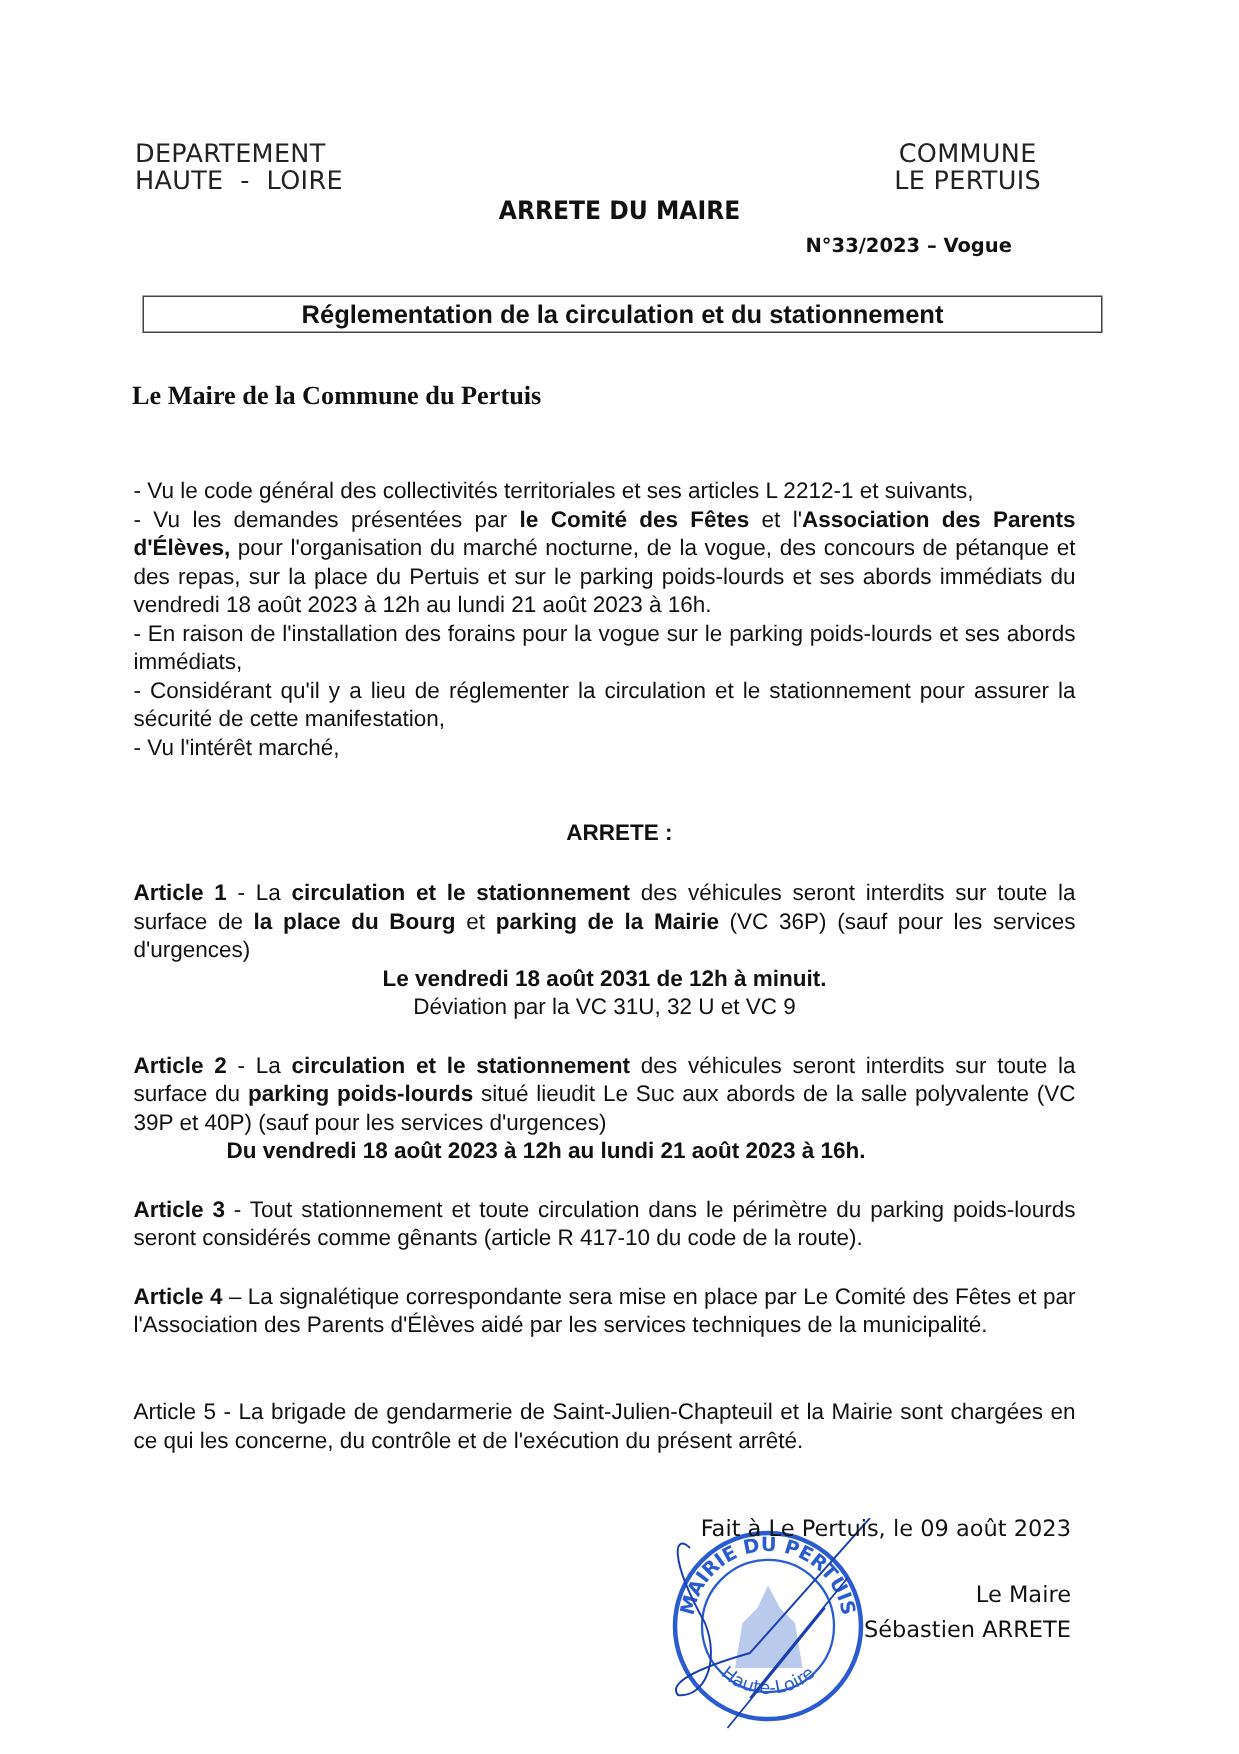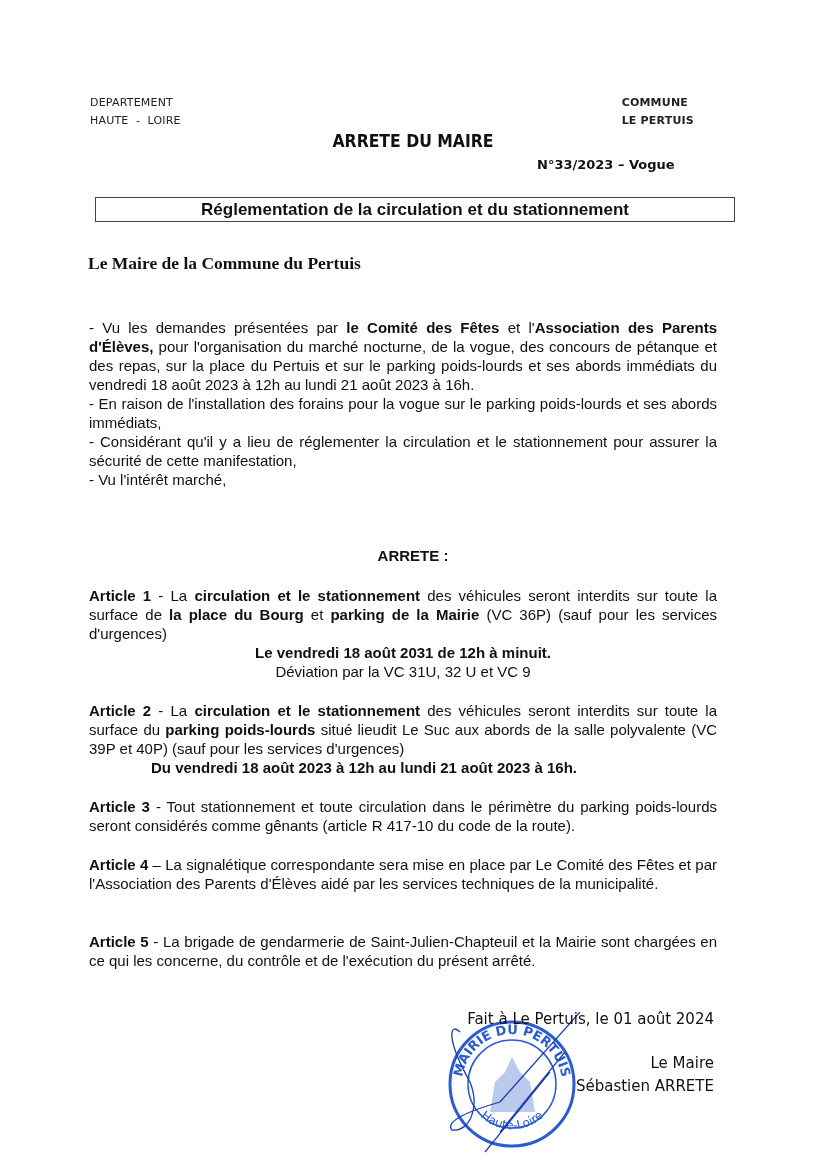--- a/index.html
+++ b/index.html
@@ -1,20 +1,20 @@
 <!DOCTYPE html>
 <html><head>
 <meta charset="utf-8">
 <style>
   html, body { margin:0; padding:0; background:#ffffff; }
   body { width:826px; height:1169px; position:relative; overflow:hidden; color:#111; font-family:"Liberation Sans", sans-serif; }
   .abs { position:absolute; }
-  .hdr-small { font-family:"DejaVu Sans", sans-serif; font-size:11px; line-height:18px; color:#222; letter-spacing:0.2px; }
+  .hdr-small { font-family:"DejaVu Sans", sans-serif; font-size:17px; line-height:18px; color:#222; letter-spacing:0.2px; }
   #dept { left:90px; top:94px; }
-  #commune { right:132px; top:94px; text-align:left;font-weight:bold; }
+  #commune { right:132px; top:94px; text-align:center; }
   #title { left:0; width:826px; top:131px; text-align:center; font-family:"DejaVu Sans", sans-serif; font-size:17px; font-weight:bold; transform:scaleX(0.92); }
   #number { left:537px; top:157px; font-family:"DejaVu Sans", sans-serif; font-size:13px; font-weight:bold; }
   #subject-box { left:82px; top:197px; width:640px; height:25px; border:1px solid #444; box-sizing:border-box; text-align:center; font-size:17px; font-weight:bold; line-height:24px;margin-left:13px; }
   #mayor-line { left:88px; top:253px; font-family:"Liberation Serif", serif; font-weight:bold; font-size:17.5px; }
   .body-text { font-family:"Liberation Sans", sans-serif; font-size:15px; line-height:19px; color:#111; }
   #considerants { left:89px; top:318px; width:628px; text-align:justify; }
   #considerants p { margin:0; }
   #arrete-heading { left:0; width:826px; top:546px; text-align:center; font-weight:bold; font-size:15px; }
   .article { left:89px; width:628px; text-align:justify; }
   .article p { margin:0; }
@@ -45,20 +45,21 @@
 </div>
 
 <div class="abs" id="title">ARRETE DU MAIRE</div>
 <div class="abs" id="number">N°33/2023 – Vogue</div>
 
 <div class="abs" id="subject-box">Réglementation de la circulation et du stationnement</div>
 
 <div class="abs" id="mayor-line">Le Maire de la Commune du Pertuis</div>
 
 <div class="abs body-text" id="considerants">
+    <p><span>- Vu le code général des collectivités territoriales et ses articles L 2212-1 et suivants,</span></p>
     <p><span>- Vu les demandes présentées par </span><span style="font-weight: bold;">le Comité des Fêtes</span><span> et l'</span><span style="font-weight: bold;">Association des Parents d'Élèves,</span><span> pour l'organisation du marché nocturne, de la vogue, des concours de pétanque et des repas, sur la place du Pertuis et sur le parking poids-lourds et ses abords immédiats du vendredi 18 août 2023 à 12h au lundi 21 août 2023 à 16h.</span></p>
     <p><span>- En raison de l'installation des forains pour la vogue sur le parking poids-lourds et ses abords immédiats,</span></p>
     <p><span>- Considérant qu'il y a lieu de réglementer la circulation et le stationnement pour assurer la sécurité de cette manifestation,</span></p>
     <p><span>- Vu l'intérêt marché,</span></p>
   </div>
 
 <div class="abs body-text" id="arrete-heading">ARRETE :</div>
 
 <div class="abs body-text article" id="art1">
   <p class="seg-host"><span style="font-weight: bold;">Article 1</span><span> - La </span><span style="font-weight: bold;">circulation et le stationnement</span><span> des véhicules seront interdits sur toute la surface de </span><span style="font-weight: bold;">la place du Bourg</span><span> et </span><span style="font-weight: bold;">parking de la Mairie</span><span> (VC 36P) (sauf pour les services d'urgences)</span></p>
@@ -73,36 +74,36 @@
 
 <div class="abs body-text article" id="art3">
   <p class="seg-host"><span style="font-weight: bold;">Article 3</span><span> - Tout stationnement et toute circulation dans le périmètre du parking poids-lourds seront considérés comme gênants (article R 417-10 du code de la route).</span></p>
 </div>
 
 <div class="abs body-text article" id="art4">
   <p class="seg-host"><span style="font-weight: bold;">Article 4</span><span> – La signalétique correspondante sera mise en place par Le Comité des Fêtes et par l'Association des Parents d'Élèves aidé par les services techniques de la municipalité.</span></p>
 </div>
 
 <div class="abs body-text article" id="art5">
-  <p class="seg-host"><span style="font-weight: bold;">Article 5</span><span> - La brigade de gendarmerie de Saint-Julien-Chapteuil et la Mairie sont chargées en ce qui les concerne, du contrôle et de l'exécution du présent arrêté.</span></p>
+  <p class="seg-host"><span style="font-weight: normal;">Article 5</span><span> - La brigade de gendarmerie de Saint-Julien-Chapteuil et la Mairie sont chargées en ce qui les concerne, du contrôle et de l'exécution du présent arrêté.</span></p>
 </div>
 
 <svg class="abs" id="stamp" viewBox="0 0 150 150">
   <circle cx="72" cy="72" r="62" fill="none" stroke="#2a5bd0" stroke-width="3"></circle>
   <circle cx="72" cy="72" r="44" fill="none" stroke="#2a5bd0" stroke-width="1.5"></circle>
   <defs>
     <path id="arcTop" d="M 22 72 A 50 50 0 0 1 122 72"></path>
     <path id="arcBot" d="M 30 90 A 46 46 0 0 0 114 90"></path>
   </defs>
   <text font-family="DejaVu Sans, sans-serif" font-size="13" font-weight="bold" fill="#2a5bd0">
     <textPath href="#arcTop" startOffset="50%" text-anchor="middle" id="stamp-top">MAIRIE DU PERTUIS</textPath>
   </text>
   <text font-family="DejaVu Sans, sans-serif" font-size="12" fill="#2a5bd0">
     <textPath href="#arcBot" startOffset="50%" text-anchor="middle" id="stamp-bot">Haute-Loire</textPath>
   </text>
   <path d="M50 100 L55 70 L65 60 L72 45 L80 60 L90 70 L95 100 Z" fill="#8aa6e0" opacity="0.6"></path>
   <path d="M20 20 C 10 10, 5 25, 30 70 C 40 95, 30 120, 12 118 C 5 110, 25 100, 60 90 L 140 0" fill="none" stroke="#1c3fb0" stroke-width="1.3"></path>
   <path d="M45 140 L 110 60 M 60 120 L 125 40" fill="none" stroke="#1c3fb0" stroke-width="1.2"></path>
 </svg>
 
-<div class="abs sig" id="made-at">Fait à Le Pertuis, le 01 août 2024</div>
+<div class="abs sig" id="made-at">Fait à Le Pertuis, le 09 août 2023</div>
 <div class="abs sig" id="sig-title">Le Maire</div>
 <div class="abs sig" id="sig-name">Sébastien ARRETE</div>
 
 </body></html>

